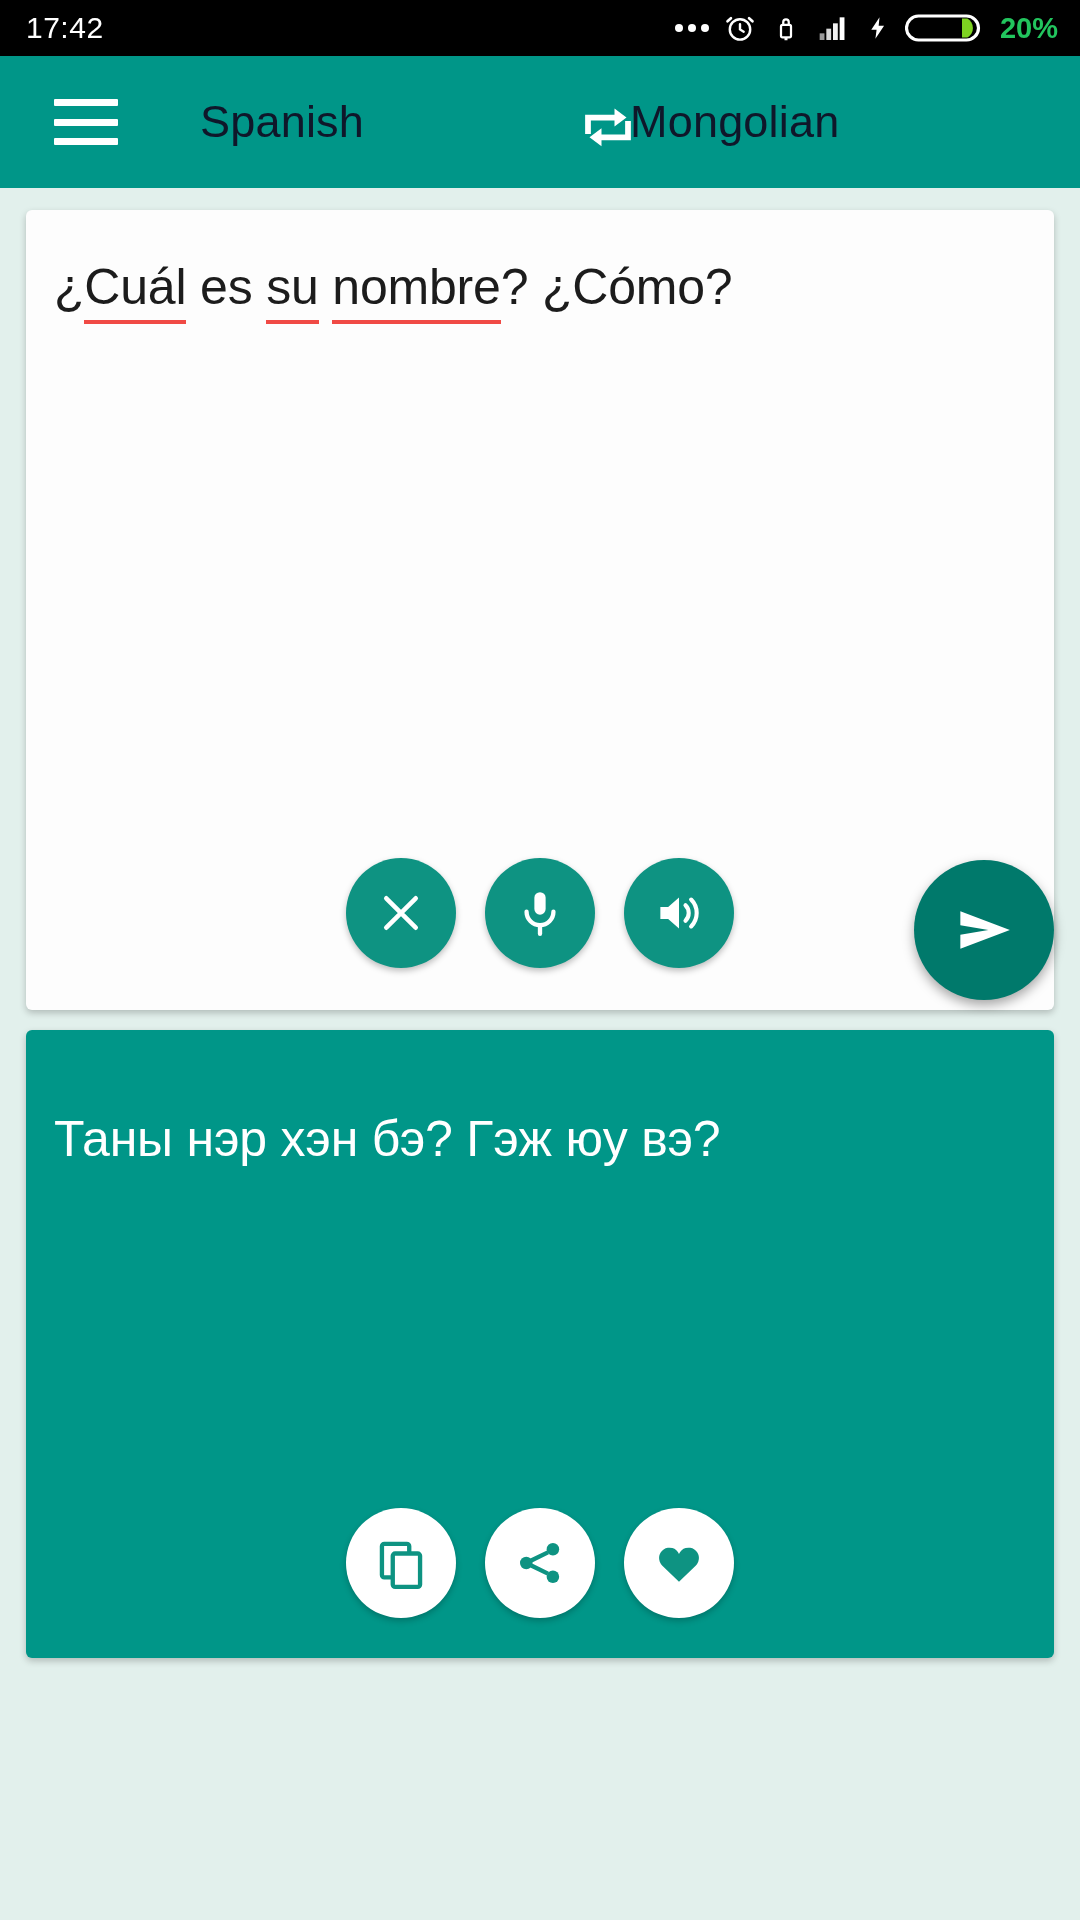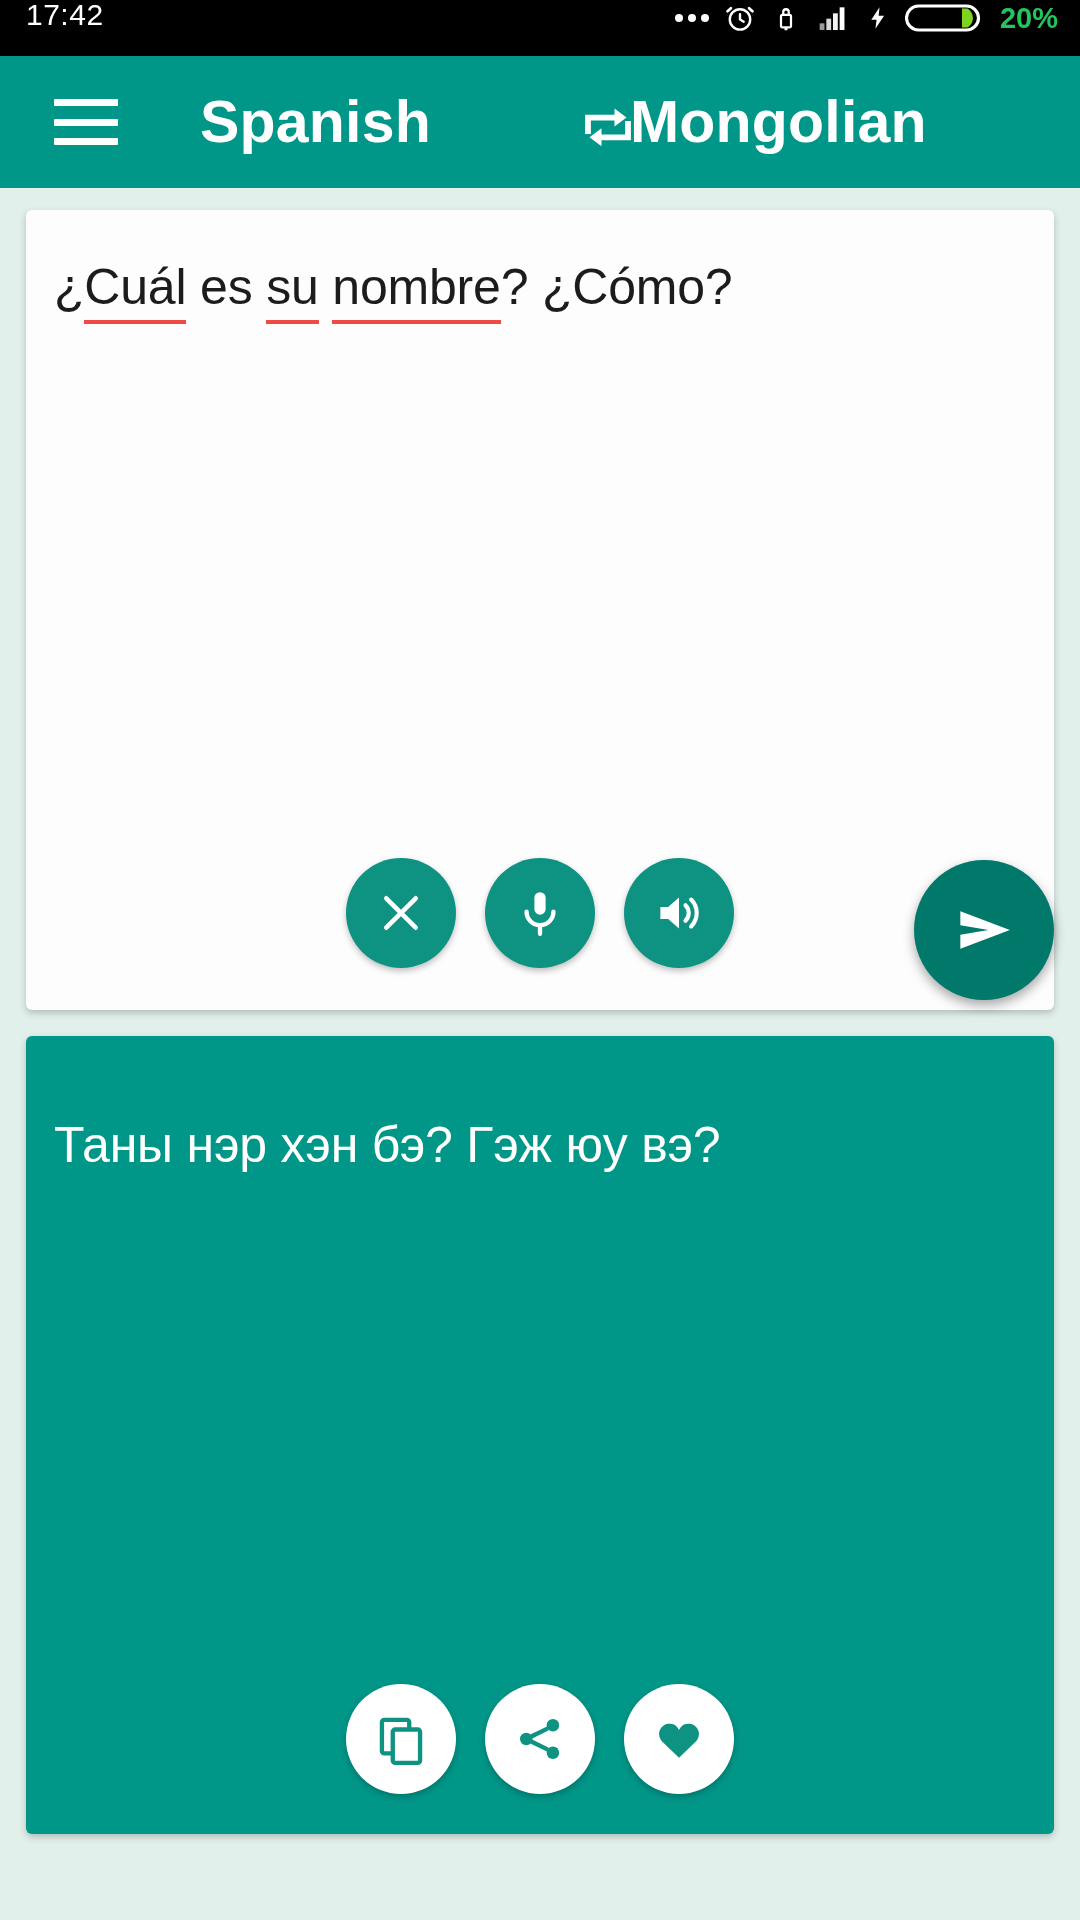--- a/index.html
+++ b/index.html
@@ -8,21 +8,21 @@
     background:#e2f0ec;
     font-family:"Liberation Sans", sans-serif;
     overflow:hidden;
   }
 
   
   .statusbar{
     position:relative;
     height:56px; width:1080px;
     background:#000;
-    display:flex; align-items:flex-start;
+    display:flex; align-items:center;
     padding:0 22px 0 26px;
     color:#fff;
   }
   .status-time{
     font-size:30px; font-weight:400; letter-spacing:.5px;
     color:#ffffff; line-height:1;
   }
   .status-right{
     margin-left:auto;
     display:flex; align-items:center; gap:14px;
@@ -42,21 +42,21 @@
     position:relative;
   }
   .hamburger{
     width:64px; height:46px;
     margin-left:54px;
     display:flex; flex-direction:column; justify-content:space-between;
     cursor:pointer;
   }
   .hamburger span{ display:block; height:7px; background:#fff; border-radius:1px; }
   .lang{
-    color:#ffffff; font-size:59px; font-weight:700; letter-spacing:.2px;
+    color:#0f172a; font-size:45px; font-weight:400; letter-spacing:.2px;
     white-space:nowrap;
   }
   .lang-src{ position:absolute; left:200px; }
   .lang-dst{ position:absolute; left:630px; width:300px; text-align:left;}
   .swap{
     position:absolute; left:575px; top:41px;
     width:66px; height:60px;
   }
 
   
@@ -72,22 +72,22 @@
     border-radius:6px;
     box-shadow:0 3px 7px rgba(0,0,0,.22);
   }
   .card-input{
     background:#fdfdfd;
     height:800px;
     padding:46px 34px 0 28px;
   }
   .card-output{
     background:#009688;
-    height:798px;
-    margin-top:26px;
+    height:628px;
+    margin-top:20px;
     padding:78px 28px 12px 28px;
   }
 
   .src-text{
     font-size:50px; line-height:1.25; color:#1c1c1c;
     font-weight:400; letter-spacing:-.2px;
     white-space:nowrap;
   }
   .sp{ position:relative; }
   .sp.misspelled::after{

